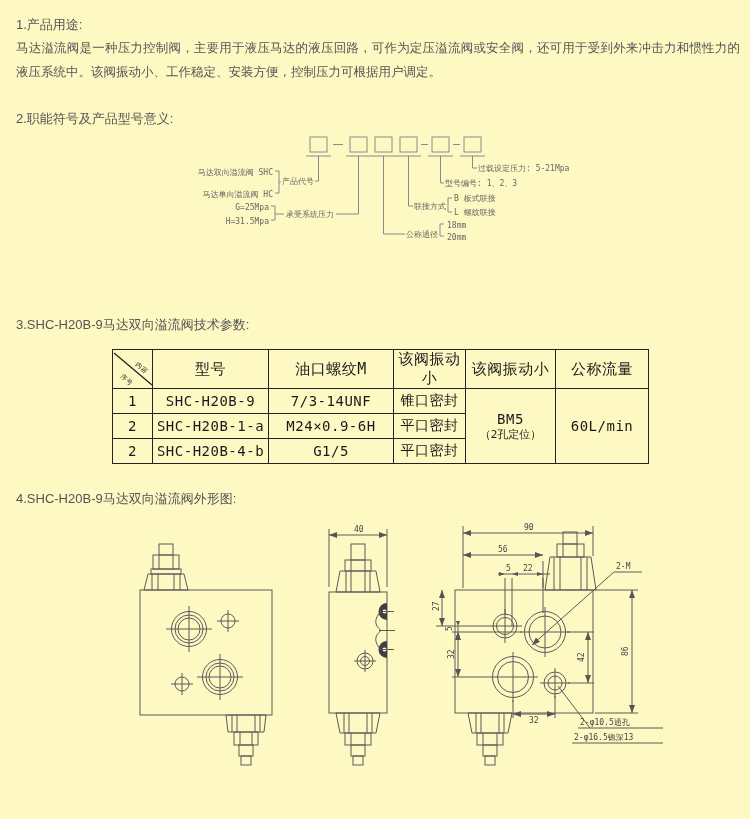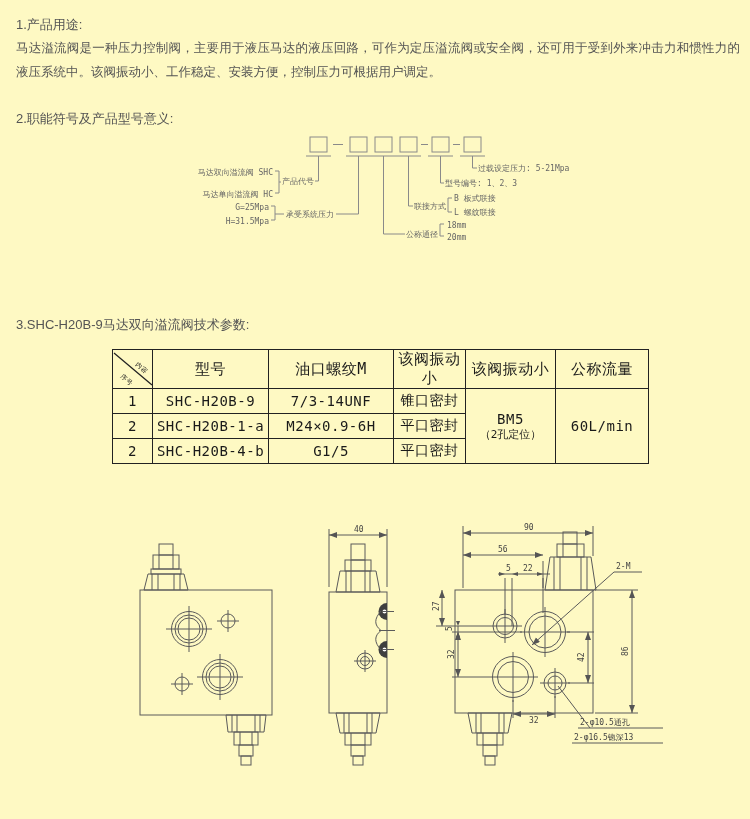--- a/index.html
+++ b/index.html
@@ -124,20 +124,21 @@
     </tr>
     <tr class="r">
       <td>2</td>
       <td>SHC-H20B-4-b</td>
       <td>G1/5</td>
       <td>平口密封</td>
     </tr>
   </tbody>
     </table>
 
+  <div class="heading h4pos">4.SHC-H20B-9马达双向溢流阀外形图:</div>
 
   <svg class="view-front" width="150" height="230" viewBox="0 0 150 230">
     <g class="dwg">
       <g>
         <rect x="31" y="4" width="14" height="11"></rect>
         <rect x="25" y="15" width="26" height="14"></rect>
           <path d="M31,15 V29 M45,15 V29"></path>
         <rect x="23" y="29" width="30" height="5"></rect>
         <polygon points="20,34 56,34 60,50 16,50"></polygon>
           <path d="M24,34 V50 M30,34 V50 M46,34 V50 M52,34 V50"></path>

